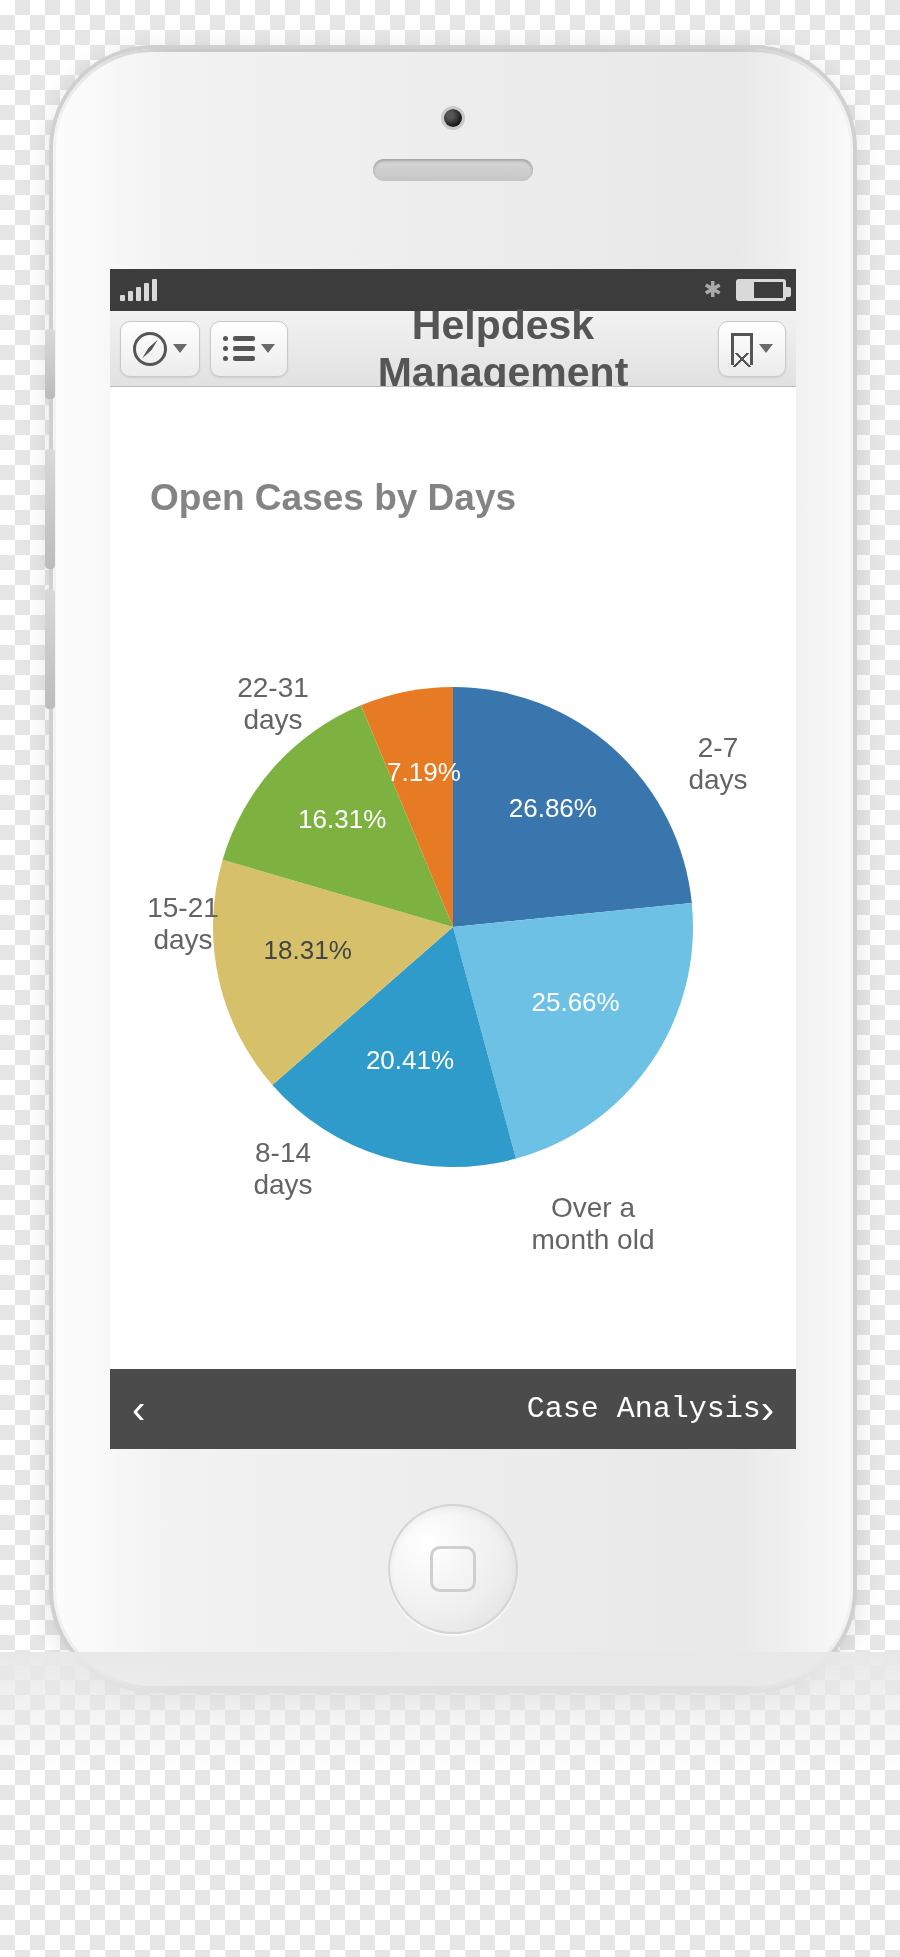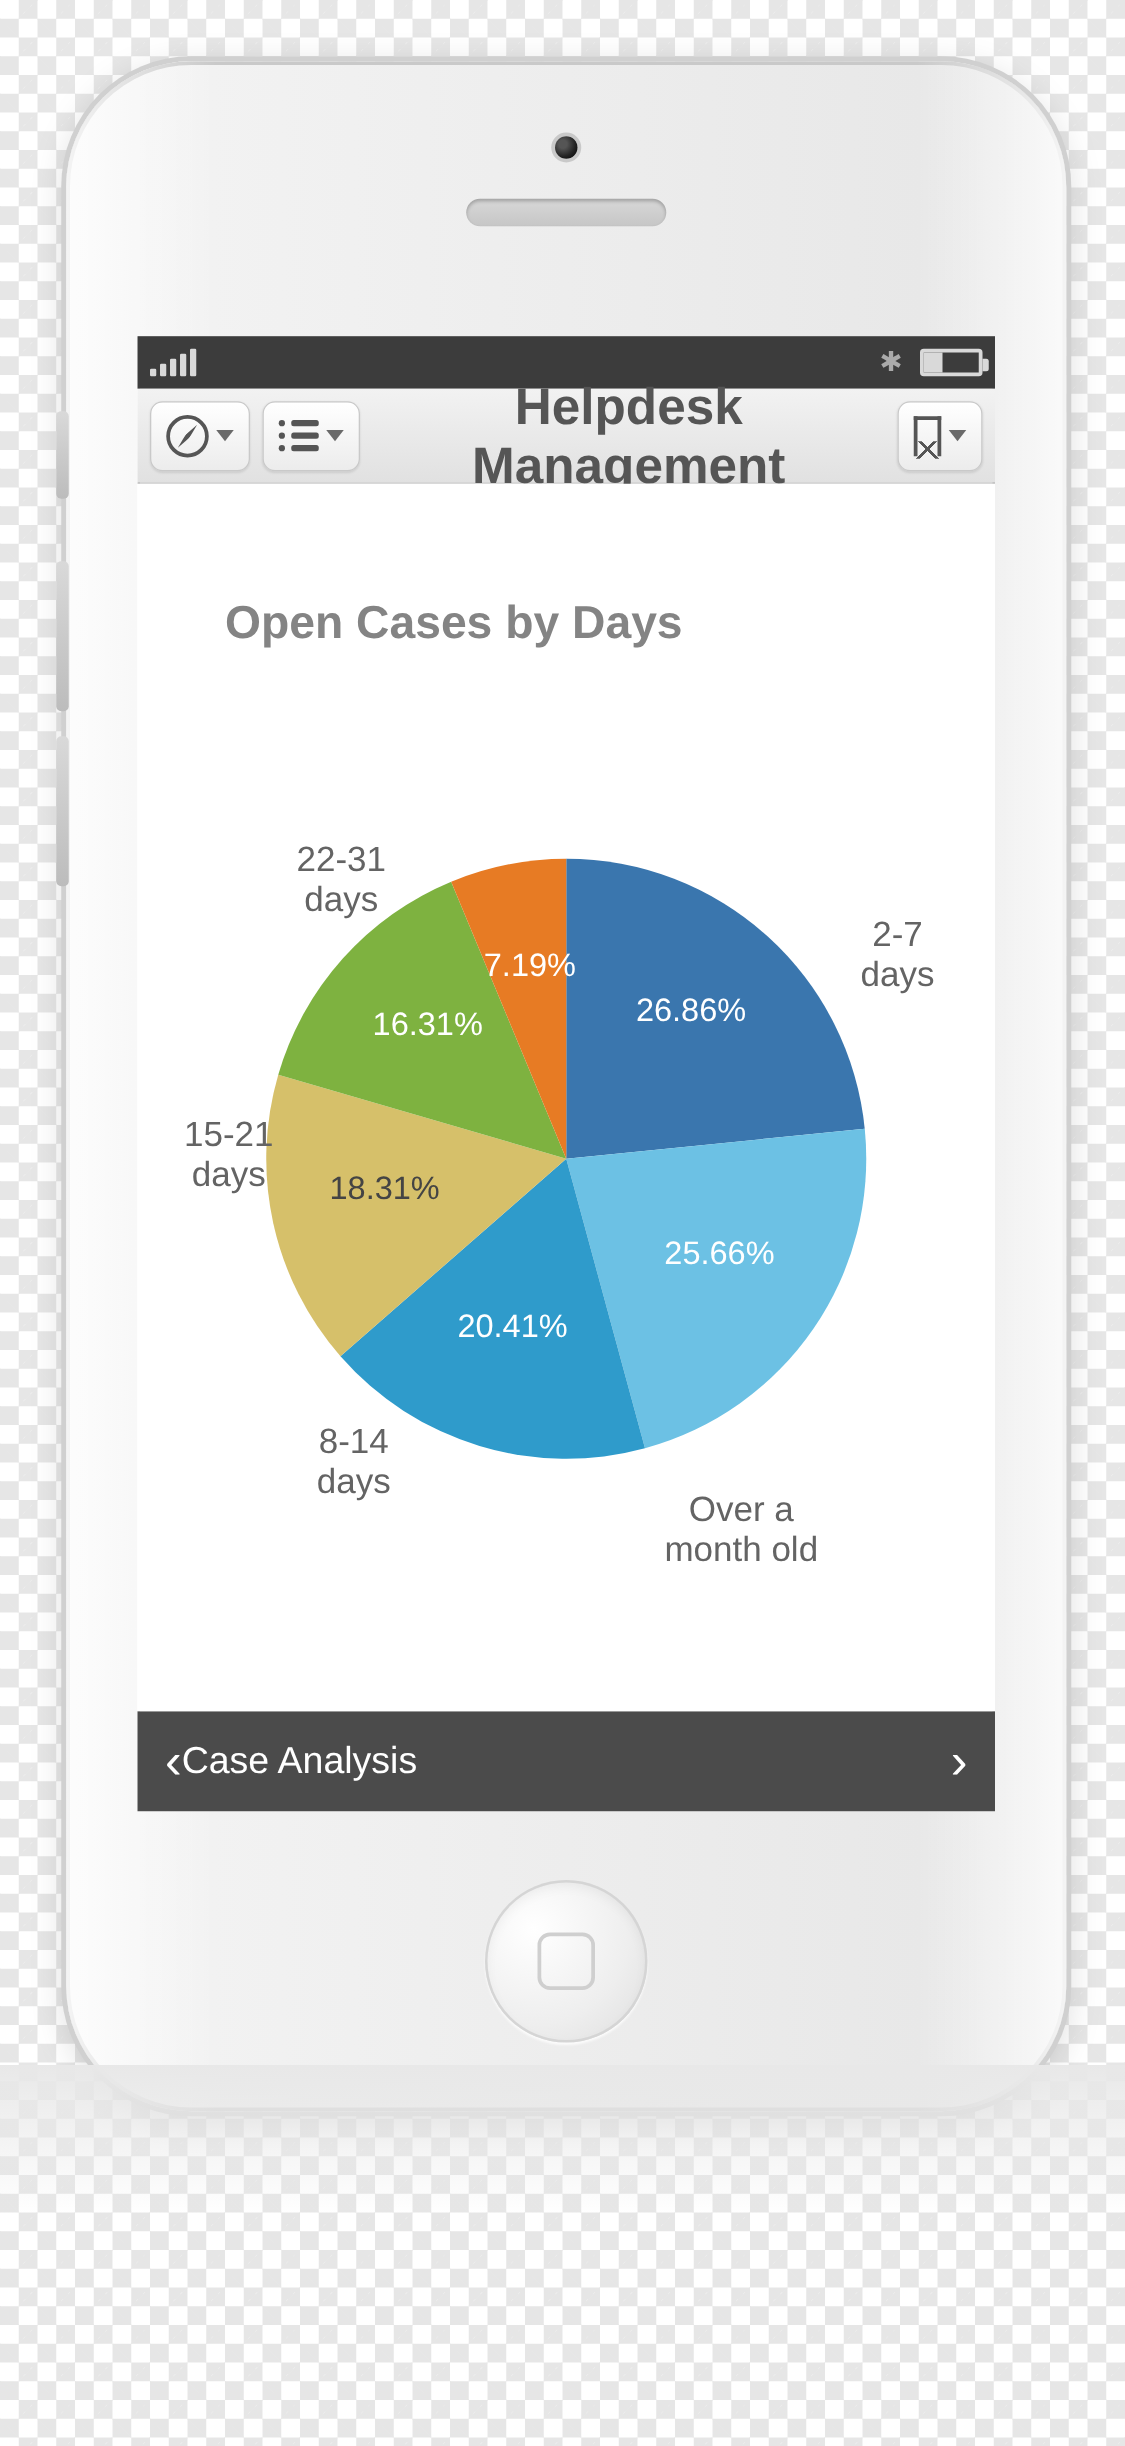--- a/index.html
+++ b/index.html
@@ -150,38 +150,38 @@
   .bookmark-icon::after{
     content:"";position:absolute;left:-3px;right:-3px;bottom:-2px;height:14px;
     background:linear-gradient(45deg,transparent 48%,#555 48% 56%,transparent 56%),
                linear-gradient(-45deg,transparent 48%,#555 48% 56%,transparent 56%);
   }
 
   
   .content{ flex:1; background:#fff; position:relative; overflow:hidden;}
   .chart-title{
     position:absolute; top:90px; left:40px;
-    font-size:37px; font-weight:700; color:#848484;margin-left:30px;
+    font-size:37px; font-weight:700; color:#848484;
   }
   .pie-wrap{
     position:absolute; left:50%; top:210px; transform:translateX(-50%);
     width:620px; height:660px;
   }
   .pie-wrap svg{ width:100%; height:100%; overflow:visible;}
   .pie-wrap text.val{ font-size:26px; fill:#fff; font-weight:400; text-anchor:middle;}
   .pie-wrap text.val.dark{ fill:#444;}
   .pie-wrap text.cat{ font-size:28px; fill:#646464; text-anchor:middle;}
 
   
   .bottombar{
     height:80px; background:#4b4b4b; color:#fff;
     display:flex; align-items:center; padding:0 22px;
     font-size:30px;
   }
-  .bottombar .mid{flex:1; text-align:left;}
+  .bottombar .mid{flex:1; text-align:right;font-family:Liberation Mono, monospace;}
   .chev{ font-size:40px; line-height:1; user-select:none;}
 
   
   .floor{
     position:absolute; left:0; right:0; top:1652px; height:120px;
     background:linear-gradient(#e8e8e8,transparent);
     pointer-events:none;
   }
 </style>
 </head>

